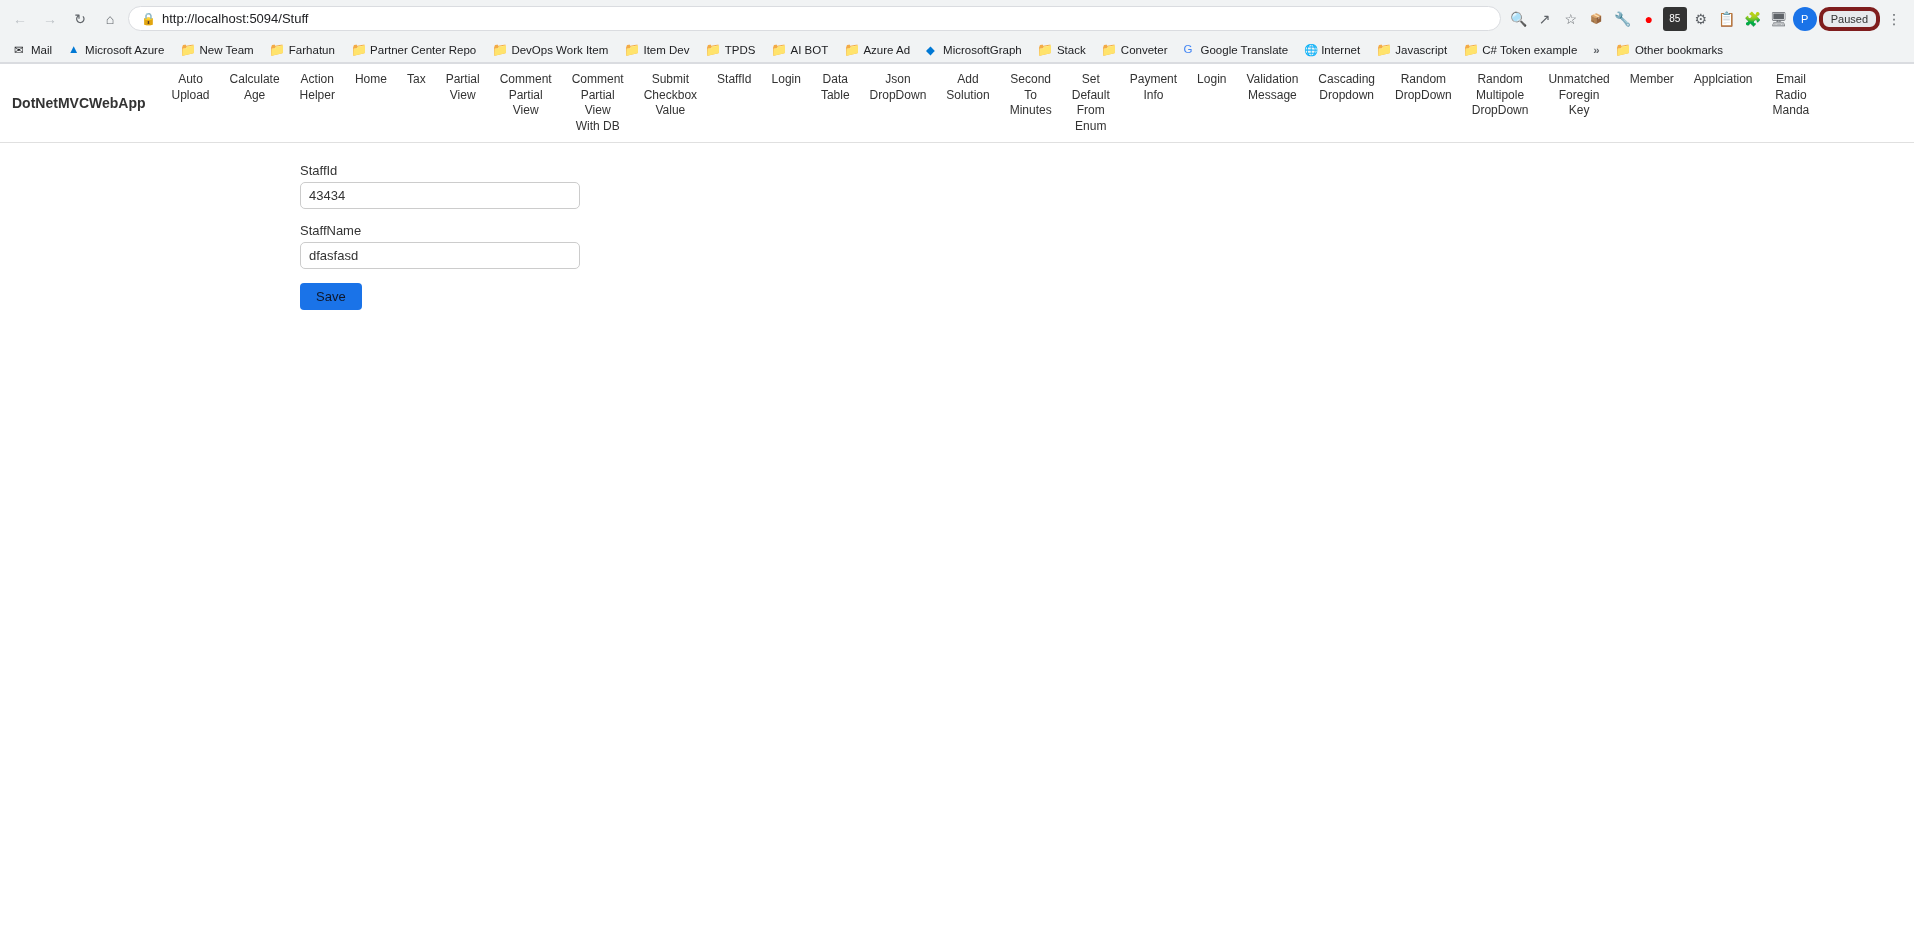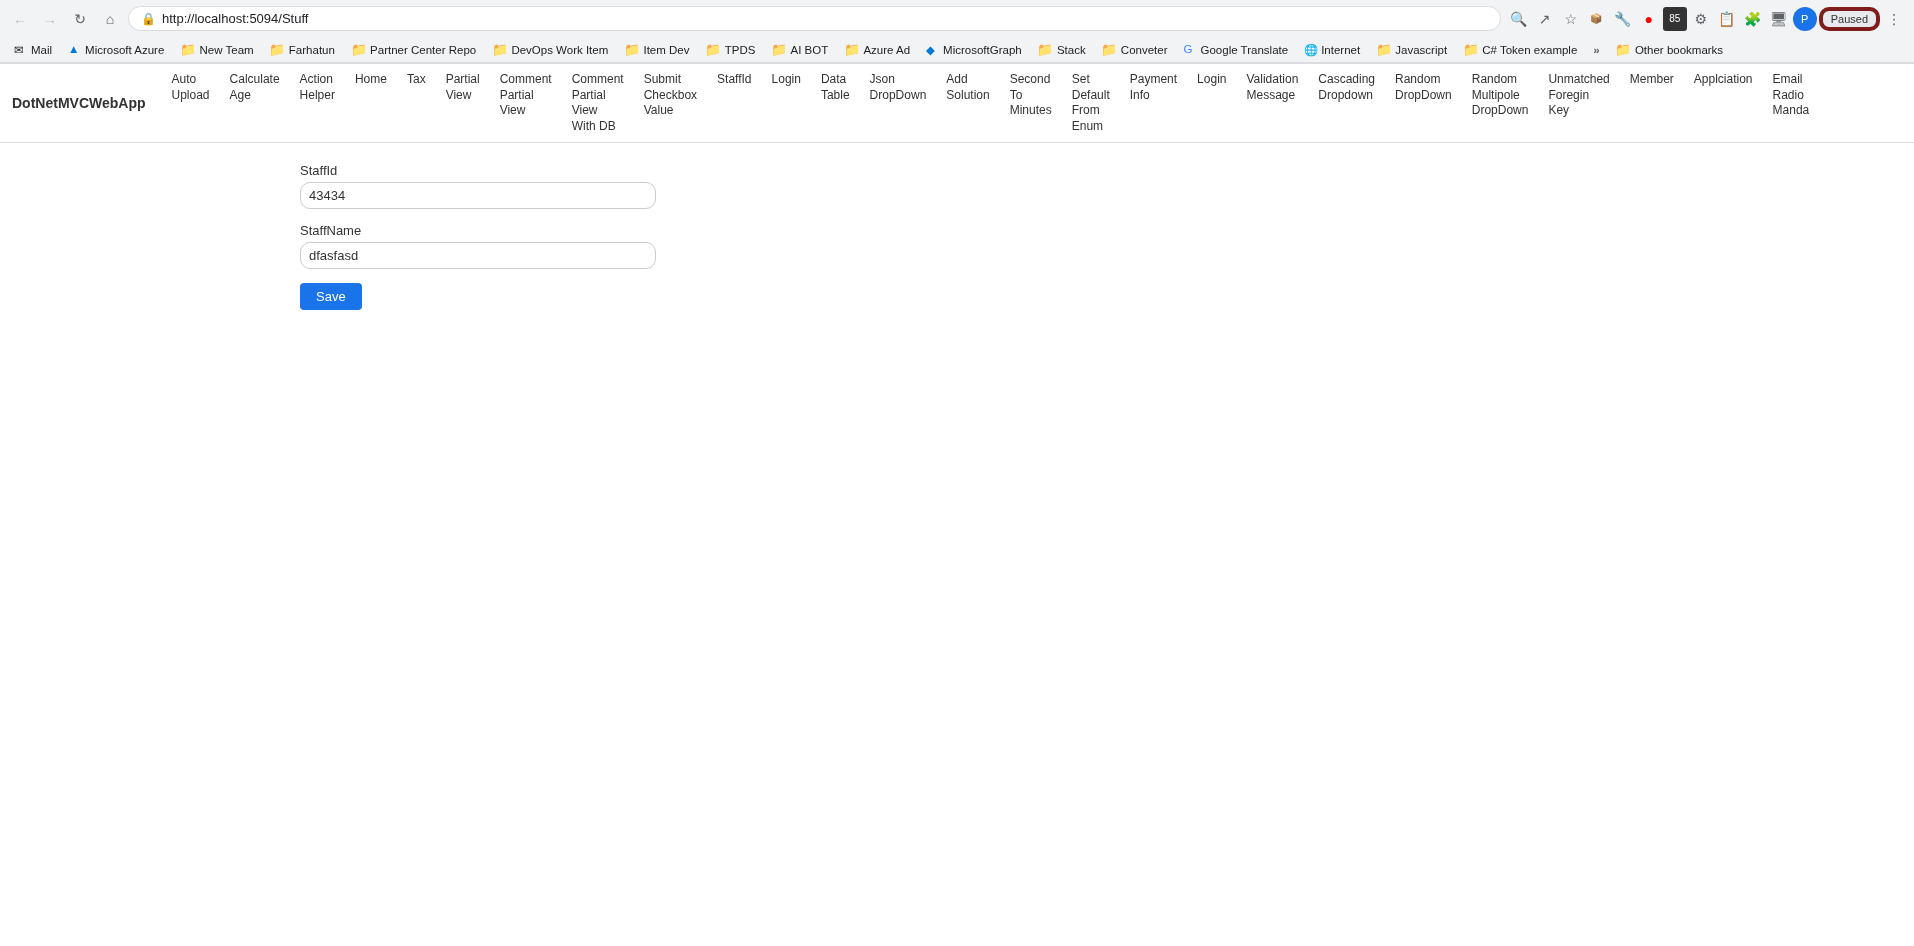--- a/index.html
+++ b/index.html
@@ -19,28 +19,28 @@
     .bookmarks-bar { display: flex; align-items: center; padding: 3px 8px; gap: 4px; background: #f1f3f4; border-bottom: 1px solid #dadce0; overflow: hidden; white-space: nowrap; }
     .bookmark-item { display: flex; align-items: center; gap: 3px; padding: 2px 6px; cursor: pointer; border-radius: 4px; font-size: 11.5px; color: #202124; }
     .bookmark-icon { width: 14px; height: 14px; display: inline-block; }
     .bookmark-folder-icon { color: #f9a825; font-size: 13px; }
     .more-bookmarks { padding: 2px 6px; cursor: pointer; color: #5f6368; font-weight: bold; }
 
     
     .navbar { background: #fff; border-bottom: 1px solid #e0e0e0; display: flex; align-items: flex-start; padding: 0 12px; }
     .nav-brand { font-size: 14px; font-weight: bold; color: #333; padding: 10px 16px 10px 0; white-space: nowrap; align-self: center; }
     .nav-links { display: flex; flex-wrap: nowrap; align-items: flex-start; gap: 0; }
-    .nav-link { display: block; padding: 8px 10px; color: #333; text-decoration: none; font-size: 12px; cursor: pointer; white-space: nowrap; line-height: 1.3; text-align: left; }
+    .nav-link { display: block; padding: 8px 10px; color: #333; text-decoration: none; font-size: 12px; cursor: pointer; white-space: nowrap; line-height: 1.3; text-align: center; }
 
     
     .main-content { padding: 20px 300px; }
     .form-group { margin-bottom: 14px; }
     .form-label { display: block; font-size: 13px; color: #333; margin-bottom: 4px; }
-    .form-input { display: block; width: 356px; padding: 5px 8px; border: 1px solid #ccc; border-radius: 10px; font-size: 13px; color: #333; }
-    .btn-save { background: #1a73e8; color: #ffffff; border: none; padding: 6px 16px; border-radius: 4px; font-size: 13px; cursor: pointer; }
+    .form-input { display: block; width: 280px; padding: 5px 8px; border: 1px solid #ccc; border-radius: 5px; font-size: 13px; color: #333; }
+    .btn-save { background: #1a73e8; color: #0f172a; border: none; padding: 6px 16px; border-radius: 4px; font-size: 13px; cursor: pointer; }
 
     
     .profile-badge { background: #1a73e8; color: white; border-radius: 50%; width: 24px; height: 24px; display: flex; align-items: center; justify-content: center; font-size: 11px; }
     .paused-badge { background: #e8eaed; border: 4px solid #7f1d1d; border-radius: 10px; padding: 2px 8px; font-size: 11px; color: #333; display: flex; align-items: center; gap: 3px; cursor: pointer; }
   </style>
 </head>
 <body>
 
 <div class="browser-chrome">
   <div class="browser-toolbar">

